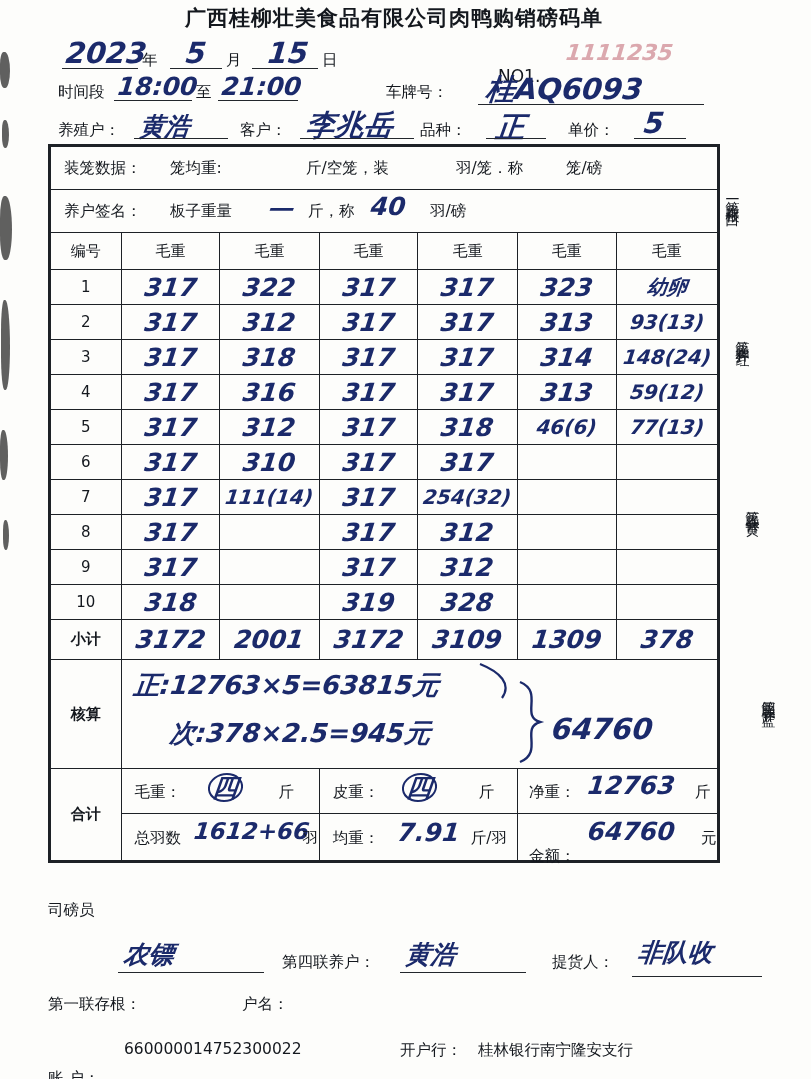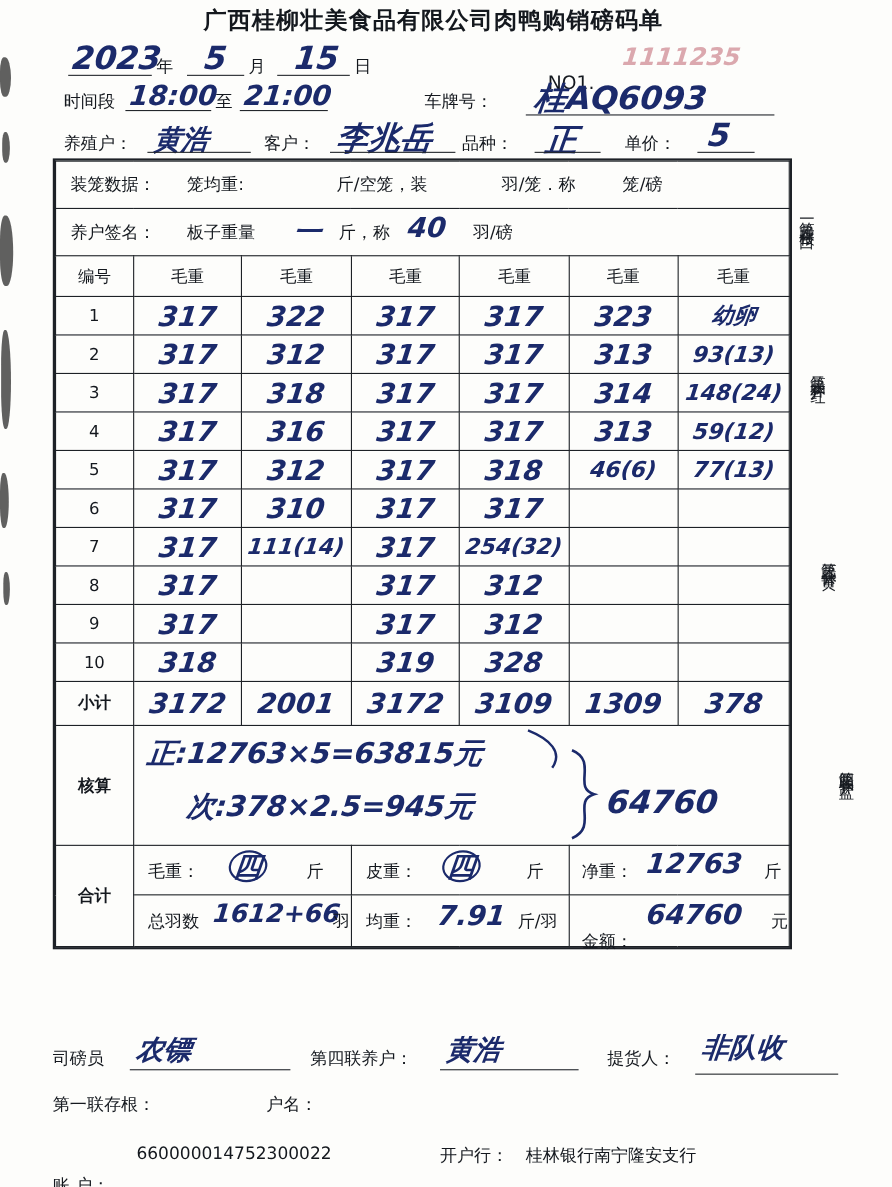--- a/index.html
+++ b/index.html
@@ -486,21 +486,21 @@
       </tr>
     </tbody>
       </table>
   </div>
 
   <div class="vert" style="left:724px;top:190px;height:120px;">第一联存根（白）</div>
   <div class="vert" style="left:734px;top:330px;height:130px;">第二联客户（红）</div>
   <div class="vert" style="left:744px;top:500px;height:132px;">第三联会计（黄）</div>
   <div class="vert" style="left:760px;top:690px;height:132px;">第四联养户（蓝）</div>
 
-  <div class="footline" style="left:48px;top:952px;text-align:right;">司磅员</div>
+  <div class="footline" style="left:48px;top:900px;text-align:right;">司磅员</div>
   <div class="hw" style="left:124px;top:938px;">农镖</div>
   <div class="blank" style="left:118px;top:972px;width:146px;"></div>
 
   <div class="footline" style="left:282px;top:952px;">第四联养户：</div>
   <div class="hw" style="left:406px;top:938px;">黄浩</div>
   <div class="blank" style="left:400px;top:972px;width:126px;"></div>
 
   <div class="footline" style="left:552px;top:952px;">提货人：</div>
   <div class="hw" style="left:638px;top:936px;">非队收</div>
   <div class="blank" style="left:632px;top:976px;width:130px;"></div>

